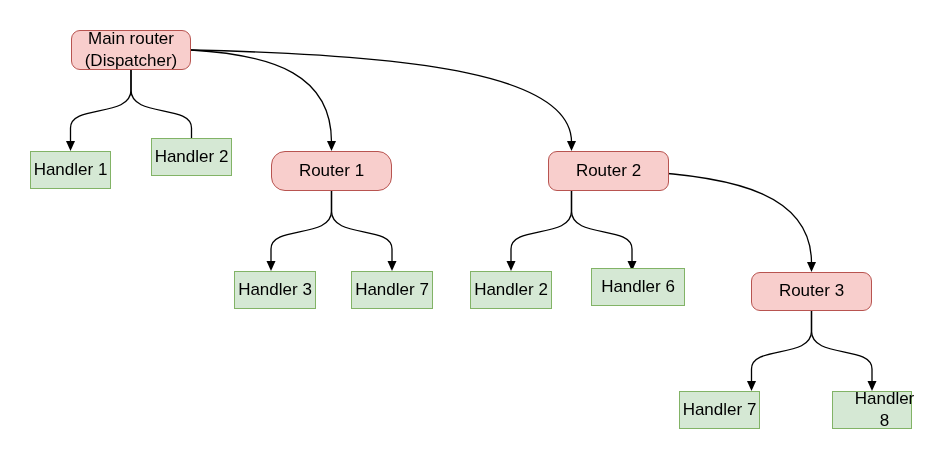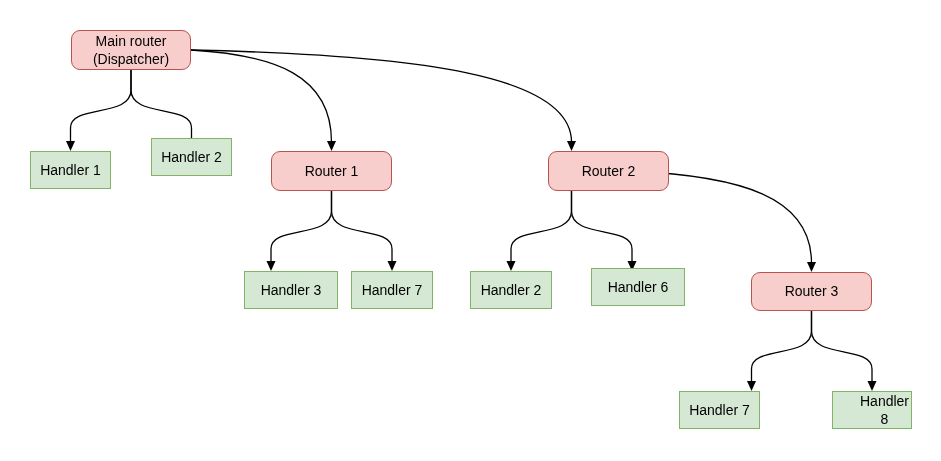--- a/index.html
+++ b/index.html
@@ -31,21 +31,21 @@
     fill: #000000;
     stroke: none;
   }
   .node {
     position: absolute;
     box-sizing: border-box;
     display: flex;
     align-items: center;
     justify-content: center;
     text-align: center;
-    font-size: 14px;
+    font-size: 17px;
     line-height: 1.3;
     color: #000000;
     white-space: pre-line;
   }
   .node.router {
     background: #f8cecc;
     border: 1px solid #b85450;
     border-radius: 9px;
   }
   .node.handler {
@@ -80,23 +80,23 @@
       <path d="M 811.5,311 V 331 C 811.5,359 751.5,345 751.5,369 V 382" class="edge-path"></path>
       <polygon points="747,381 756,381 751.5,391" class="arrowhead"></polygon>
       <path d="M 811.5,311 V 331 C 811.5,359 872,345 872,369 V 382" class="edge-path"></path>
       <polygon points="867.5,381 876.5,381 872,391" class="arrowhead"></polygon>
     </svg>
   <div id="nodes-layer">
       <div class="node router" style="left: 71px; top: 30px; width: 120px; height: 40px;">Main router
 (Dispatcher)</div>
       <div class="node handler" style="left: 30px; top: 151px; width: 81px; height: 38px;">Handler 1</div>
       <div class="node handler" style="left: 151px; top: 138px; width: 81px; height: 38px; text-align: center;">Handler 2</div>
-      <div class="node router" style="left: 271px; top: 151px; width: 121px; height: 40px;">Router 1</div>
+      <div class="node router" style="left: 271px; top: 151px; width: 121px; height: 40px; border-radius: 14px;">Router 1</div>
       <div class="node router" style="left: 511px; top: 151px; width: 121px; height: 40px; margin-left: 37px;">Router 2</div>
-      <div class="node handler" style="left: 244px; top: 271px; width: 94px; height: 38px;">Handler 3</div>
+      <div class="node handler" style="left: 234px; top: 271px; width: 82px; height: 38px;">Handler 3</div>
       <div class="node handler" style="left: 351px; top: 271px; width: 82px; height: 38px;">Handler 7</div>
       <div class="node handler" style="left: 470px; top: 271px; width: 82px; height: 38px;">Handler 2</div>
       <div class="node handler" style="left: 591px; top: 268px; width: 94px; height: 38px;">Handler 6</div>
       <div class="node router" style="left: 751px; top: 272px; width: 121px; height: 39px;">Router 3</div>
       <div class="node handler" style="left: 679px; top: 391px; width: 81px; height: 38px;">Handler 7</div>
       <div class="node handler" style="left: 832px; top: 391px; width: 80px; height: 38px; padding-left: 25px;">Handler 8</div>
     </div>
 </div>
 
 </body></html>

